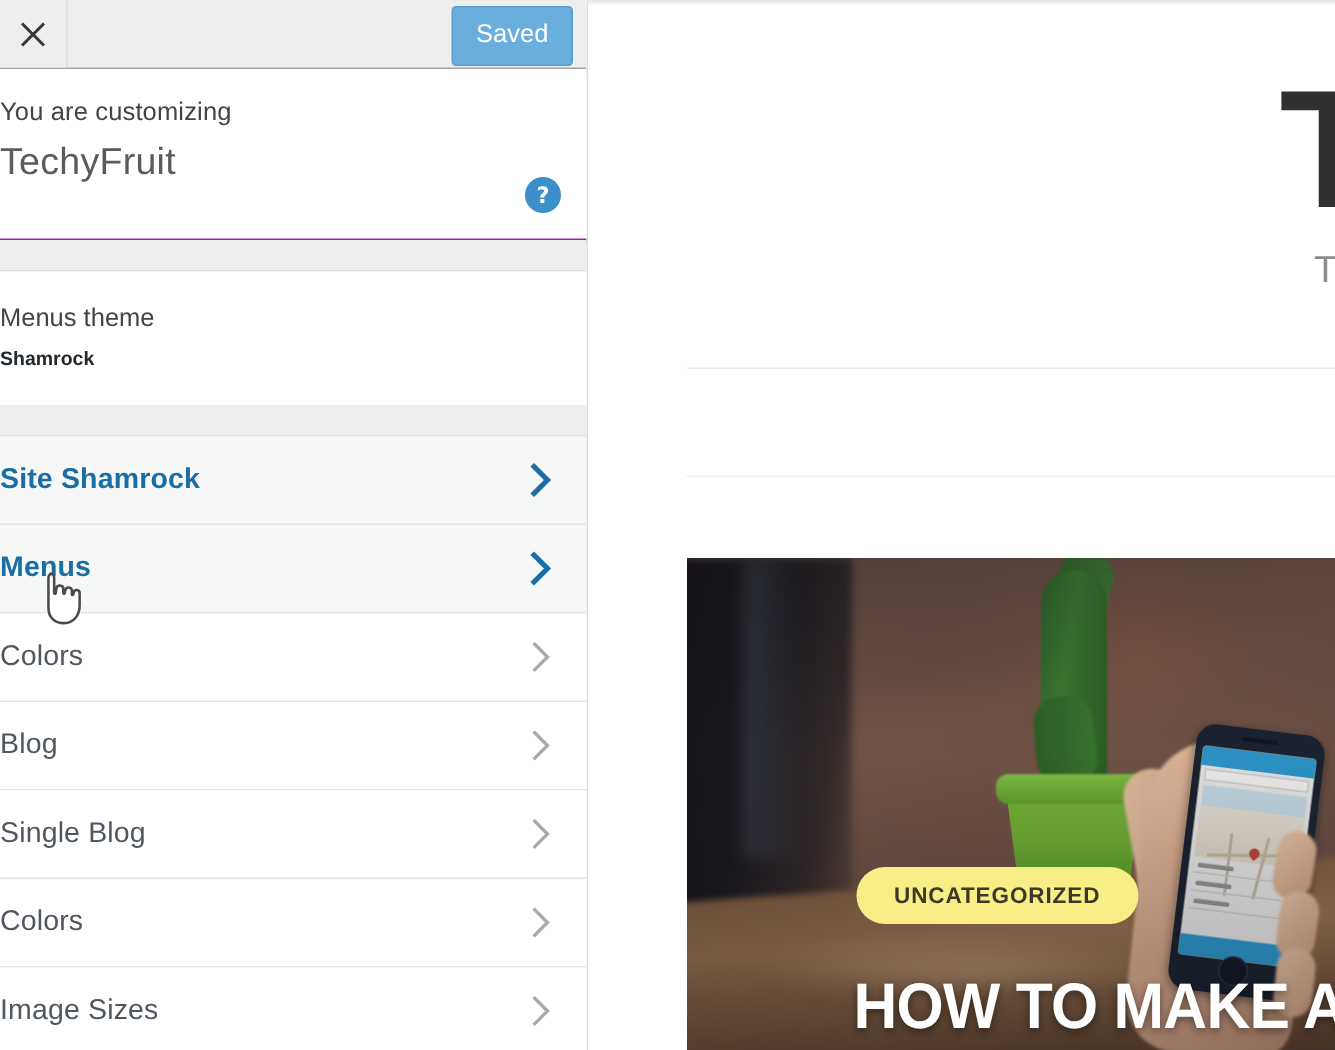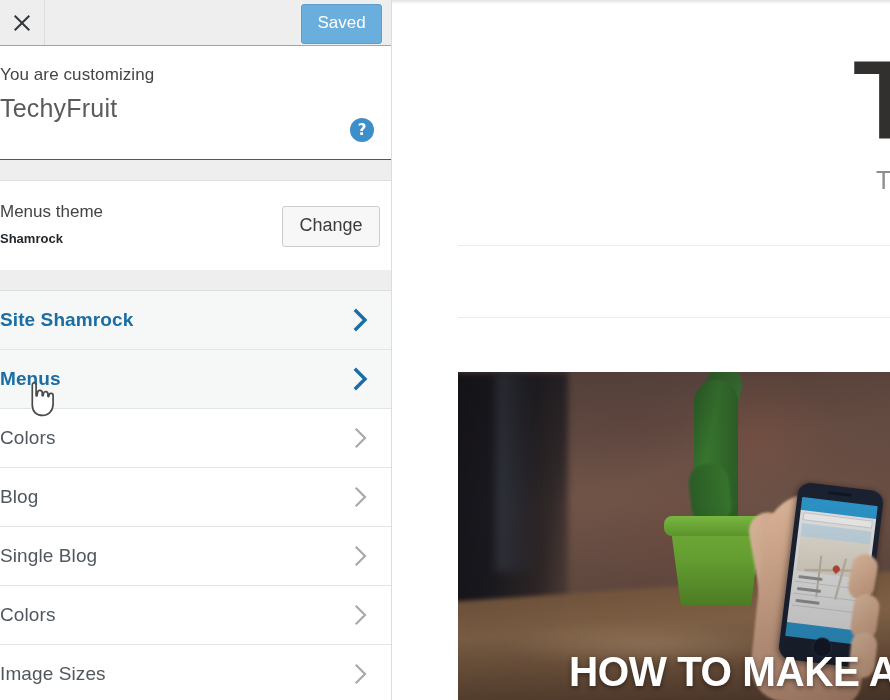--- a/index.html
+++ b/index.html
@@ -296,21 +296,20 @@
       <div class="help-icon">
         <span>?</span>
       </div>
     </div>
 
     <div class="strip strip-a"></div>
 
     <div class="theme-box">
       <div class="lbl">Menus theme</div>
       <div class="name">Shamrock</div>
-      <div class="change-btn">Change</div>
     </div>
 
     <div class="strip strip-b"></div>
 
     <div class="sec-list">
 
       <div class="sec-row hl">
         <div class="t">Site Shamrock</div>
         <svg class="chev" width="16" height="24" viewBox="0 0 16 24">
           <path d="M3 3 L12 12 L3 21" fill="none" stroke="#1a6ea3" stroke-width="3.4" stroke-linecap="square"></path>
@@ -416,18 +415,21 @@
           <div class="phone-home"></div>
         </div>
 
         <div class="finger f1"></div>
         <div class="finger f2"></div>
         <div class="finger f3"></div>
 
         <div class="photo-veil"></div>
       </div>
 
+      <div class="badge">
+        <span>UNCATEGORIZED</span>
+      </div>
 
       <div class="post-headline">HOW TO MAKE A</div>
     </div>
   </div>
 
 </div>
 
 </body></html>

